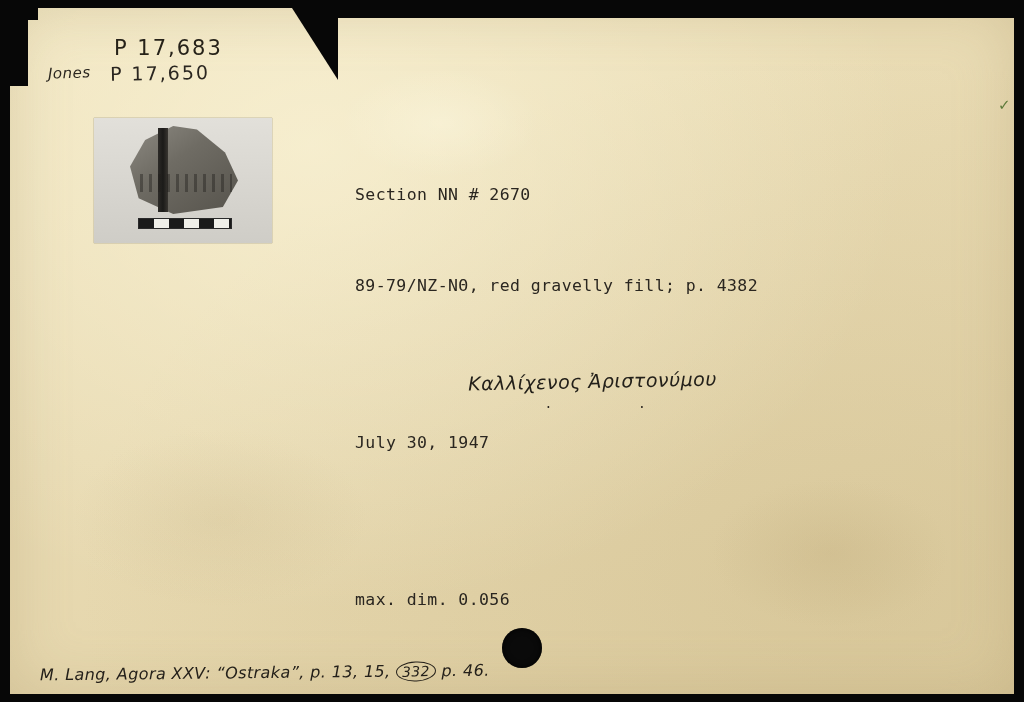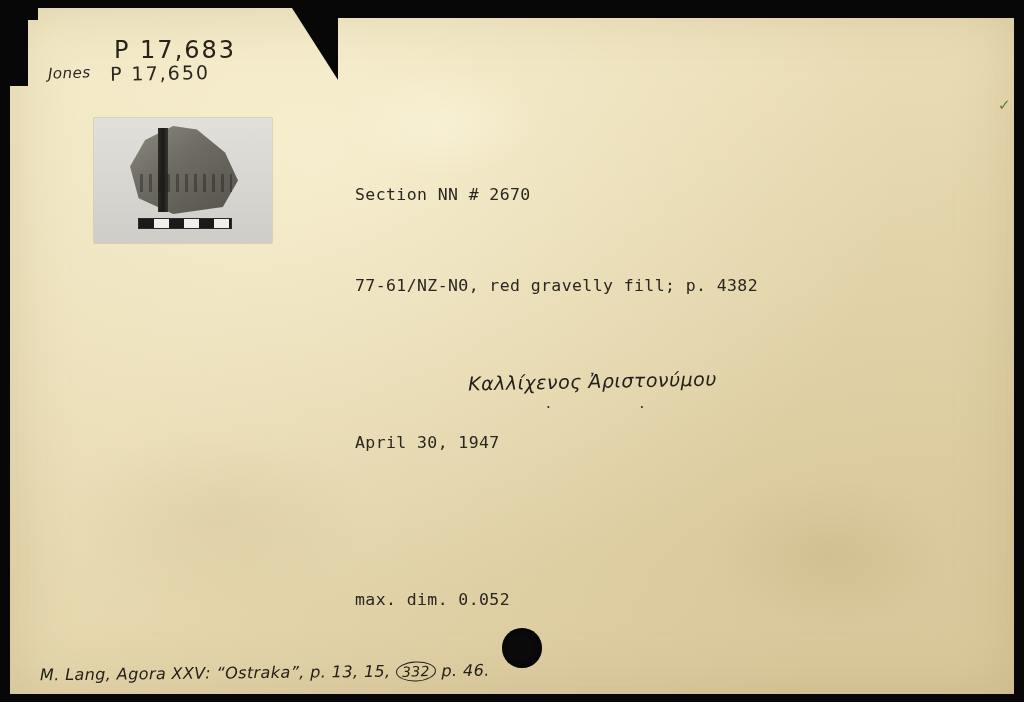--- a/index.html
+++ b/index.html
@@ -91,21 +91,21 @@
     font-size: 15px;
     font-style: italic;
     letter-spacing: 0.5px;
     transform: rotate(-2deg);
     color: #2b2720;
   }
   #hand-p17683 {
     position: absolute;
     left: 104px;
     top: 28px;
-    font-size: 24px;
+    font-size: 21px;
     letter-spacing: 2px;
     color: #262219;
   }
   #hand-p17650 {
     position: absolute;
     left: 100px;
     top: 54px;
     font-size: 19px;
     letter-spacing: 2px;
     transform: rotate(-1deg);
@@ -280,25 +280,25 @@
     <div id="photo">
       <div id="photo-bg"></div>
       <div id="sherd"></div>
       <div id="sherd-dark"></div>
       <div id="sherd-inscr"></div>
       <div id="scale-bar"></div>
     </div>
 
     <div id="typed">
       <span class="tline">Section NN # 2670</span>
-      <span class="tline">77-61/NZ-NΘ, red gravelly fill; p. 4382</span>
+      <span class="tline">89-79/NZ-NΘ, red gravelly fill; p. 4382</span>
       <span class="tgap"></span>
-      <span class="tline">April 30, 1947</span>
+      <span class="tline">July 30, 1947</span>
       <span class="tgap"></span>
-      <span class="tline">max. dim. 0.052</span>
+      <span class="tline">max. dim. 0.056</span>
       <span class="tgap"></span>
       <span class="tline tcaps">OSTRAKON OF KALLIXENOS</span>
       
       
       
       
     </div>
 
     <div id="greek">Καλλίχενος Ἀριστονύμου</div>
     <div id="greek-marks">. .</div>

